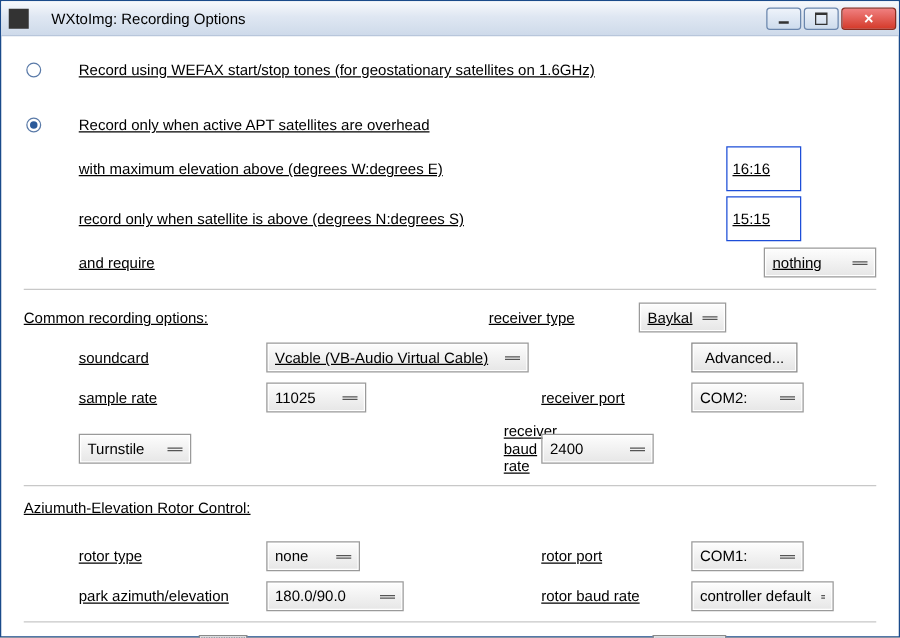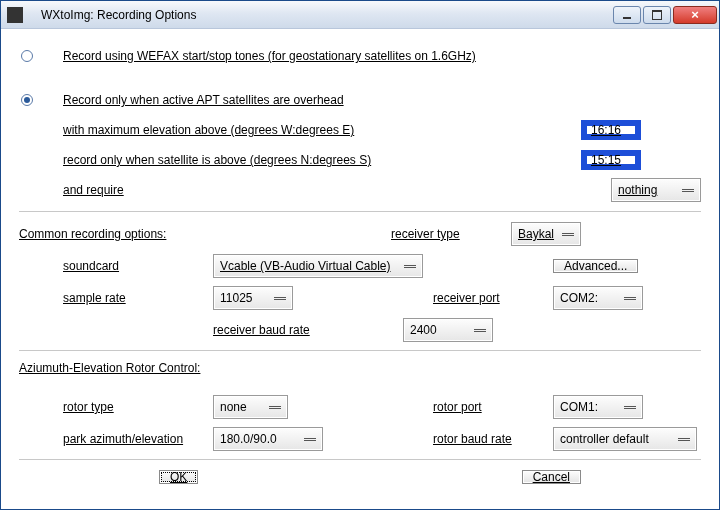--- a/index.html
+++ b/index.html
@@ -11,29 +11,29 @@
   .win-btns { display: flex; gap: 2px; }
   .win-btn { width: 28px; height: 18px; border: 1px solid #6a86ad; border-radius: 3px; display: flex; align-items: center; justify-content: center; background: linear-gradient(#eef3fa,#cedced); }
   .win-btn.min::after { content: ""; width: 8px; height: 2px; background: #333; margin-top: 6px; }
   .win-btn.max::after { content: ""; width: 8px; height: 7px; border: 1px solid #333; border-top-width: 2px; }
   .win-btn.close { width: 44px; background: linear-gradient(#f08080,#d43a2a); border-color: #8a2b1f; color:#fff; font-weight:bold; font-size:13px; line-height:1; }
   .content { padding: 14px 18px 8px 18px; color: #000; text-decoration: underline; }
   .row { display: flex; align-items: center; min-height: 26px; margin-bottom: 4px; }
   .radio { width: 12px; height: 12px; border: 1px solid #5a7aa8; border-radius: 50%; margin-right: 30px; margin-left: 2px; position: relative; background:#fff; flex: 0 0 12px; }
   .radio.selected::after { content:""; position:absolute; inset:2px; border-radius:50%; background:#2b5a9a; }
   .indent { margin-left: 44px; }
-  .field { width: 60px; height: 20px; border: 6px solid #1d4ed8; padding: 1px 4px; background:#fff; display:flex; align-items:center; font-family: monospace; font-size:12px; }
+  .field { width: 60px; height: 36px; border: 1px solid #1d4ed8; padding: 1px 4px; background:#fff; display:flex; align-items:center; font-family: monospace; font-size:12px; }
   .dropdown { height: 24px; border: 1px solid #9a9a9a; background: linear-gradient(#fdfdfd,#e6e6e6); display: inline-flex; align-items: center; padding: 0 6px; box-shadow: inset 0 0 0 1px #fff; cursor: default; }
   .dropdown .lbl { margin-right: 8px; white-space: nowrap; }
   .dropdown .arrow { width: 12px; height: 3px; border-top: 3px double #555; margin-left: auto; }
   .hr { border: none; border-top: 1px solid #c8c8c8; margin: 8px 0 10px 0; }
   .section-label { margin-bottom: 20px; }
   .grid2 { display: grid; grid-template-columns: 150px 190px 30px 120px 160px; row-gap: 8px; align-items: center; margin-left: 44px; }
   .gridA { display: grid; grid-template-columns: 150px 190px 30px 120px 160px; row-gap: 8px; align-items: center; margin-left: 44px; }
-  .btn { height: 14px; border: 1px solid #8a8a8a; background: linear-gradient(#fdfdfd,#e4e4e4); padding: 0 10px; display:inline-flex; align-items:center; box-shadow: inset 0 0 0 1px #fff; cursor:default; }
+  .btn { height: 24px; border: 1px solid #8a8a8a; background: linear-gradient(#fdfdfd,#e4e4e4); padding: 0 10px; display:inline-flex; align-items:center; box-shadow: inset 0 0 0 1px #fff; cursor:default; }
   .btn.focus { outline: 1px dotted #000; outline-offset: -3px; }
   .bottom { display:flex; justify-content:space-between; padding: 0 120px 0 140px; margin-top: 4px; }
   .wrap-toprow { display:flex; align-items:center; }
 </style>
 </head>
 <body>
 
 <div class="window">
   <div class="titlebar">
     <div class="ico"></div>
@@ -111,20 +111,24 @@
         <span class="lbl">11025</span>
             <span class="arrow"></span>
       </div></div>
       <div></div>
       <div>receiver port</div>
       <div><div class="dropdown" style="width:90px">
         <span class="lbl">COM2:</span>
             <span class="arrow"></span>
       </div></div>
 
+      <div><div class="dropdown" style="width:90px">
+        <span class="lbl">Turnstile</span>
+            <span class="arrow"></span>
+      </div></div>
       <div></div>
       <div>receiver baud rate</div>
       <div><div class="dropdown" style="width:90px">
         <span class="lbl">2400</span>
             <span class="arrow"></span>
       </div></div>
     </div>
 
     <hr class="hr">
 
@@ -143,21 +147,21 @@
             <span class="arrow"></span>
       </div></div>
 
       <div>park azimuth/elevation</div>
       <div><div class="dropdown" style="width:110px">
         <span class="lbl">180.0/90.0</span>
             <span class="arrow"></span>
       </div></div>
       <div></div>
       <div>rotor baud rate</div>
-      <div><div class="dropdown" style="width:144px">
+      <div><div class="dropdown" style="width:114px">
         <span class="lbl">controller default</span>
             <span class="arrow"></span>
       </div></div>
     </div>
 
     <hr class="hr">
 
     <div class="bottom">
       <span class="btn focus">
           <span>OK</span>

